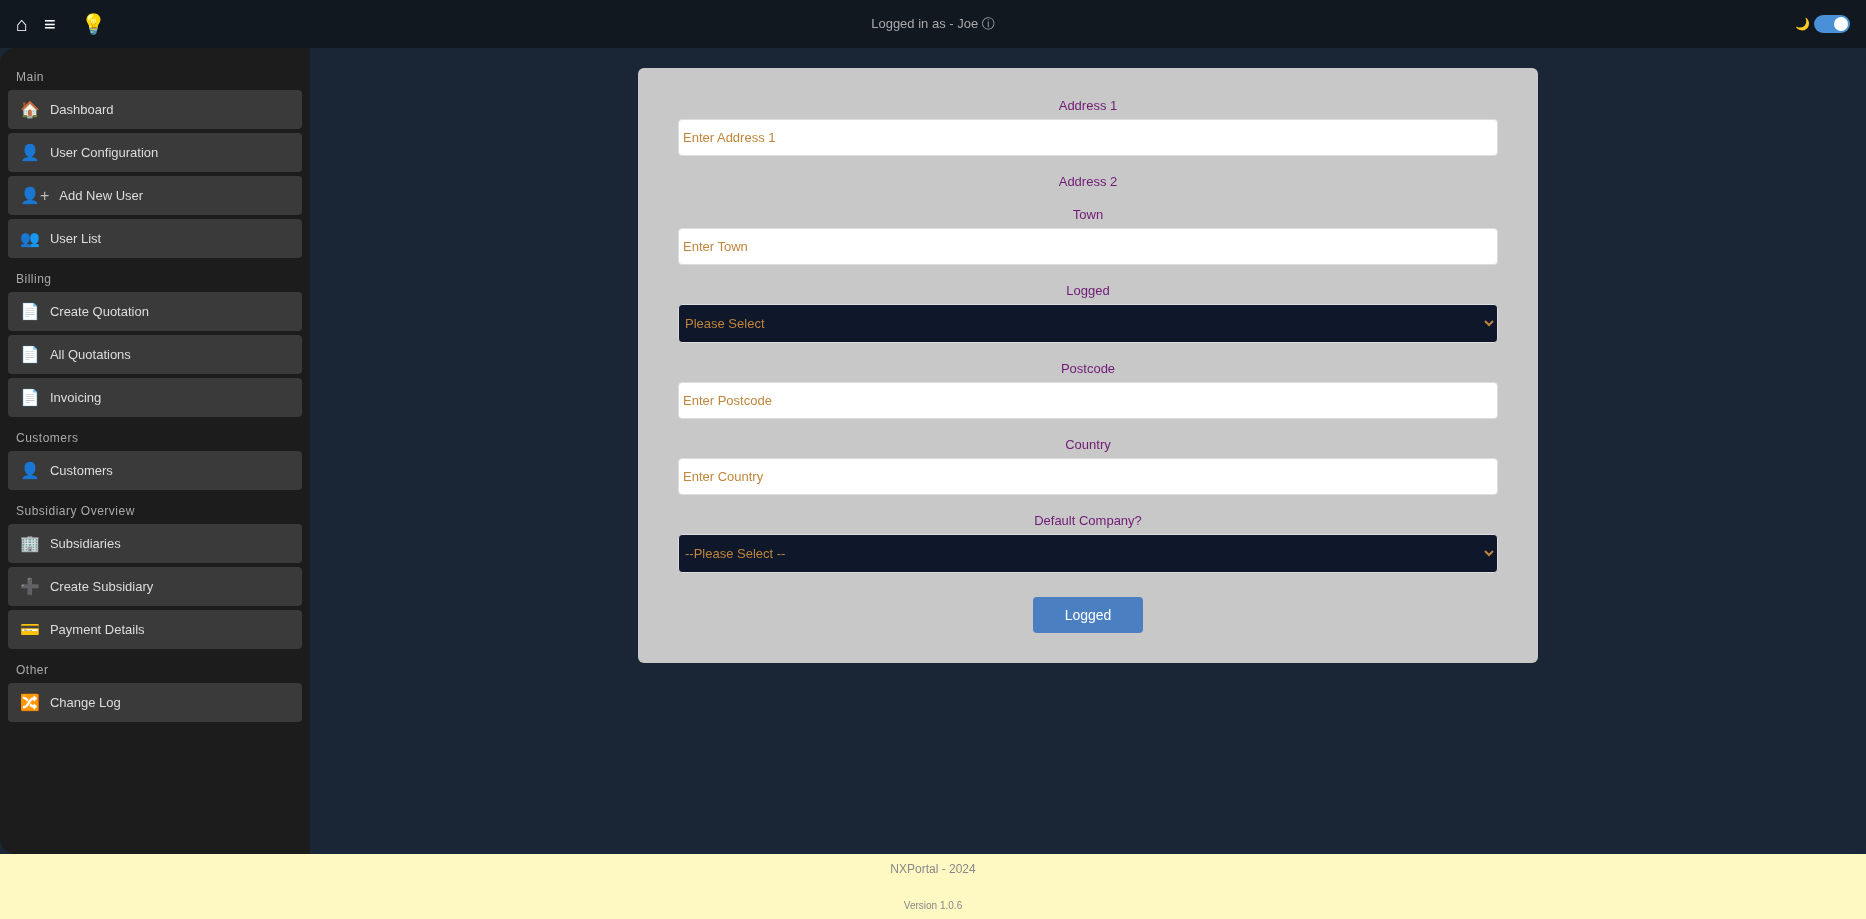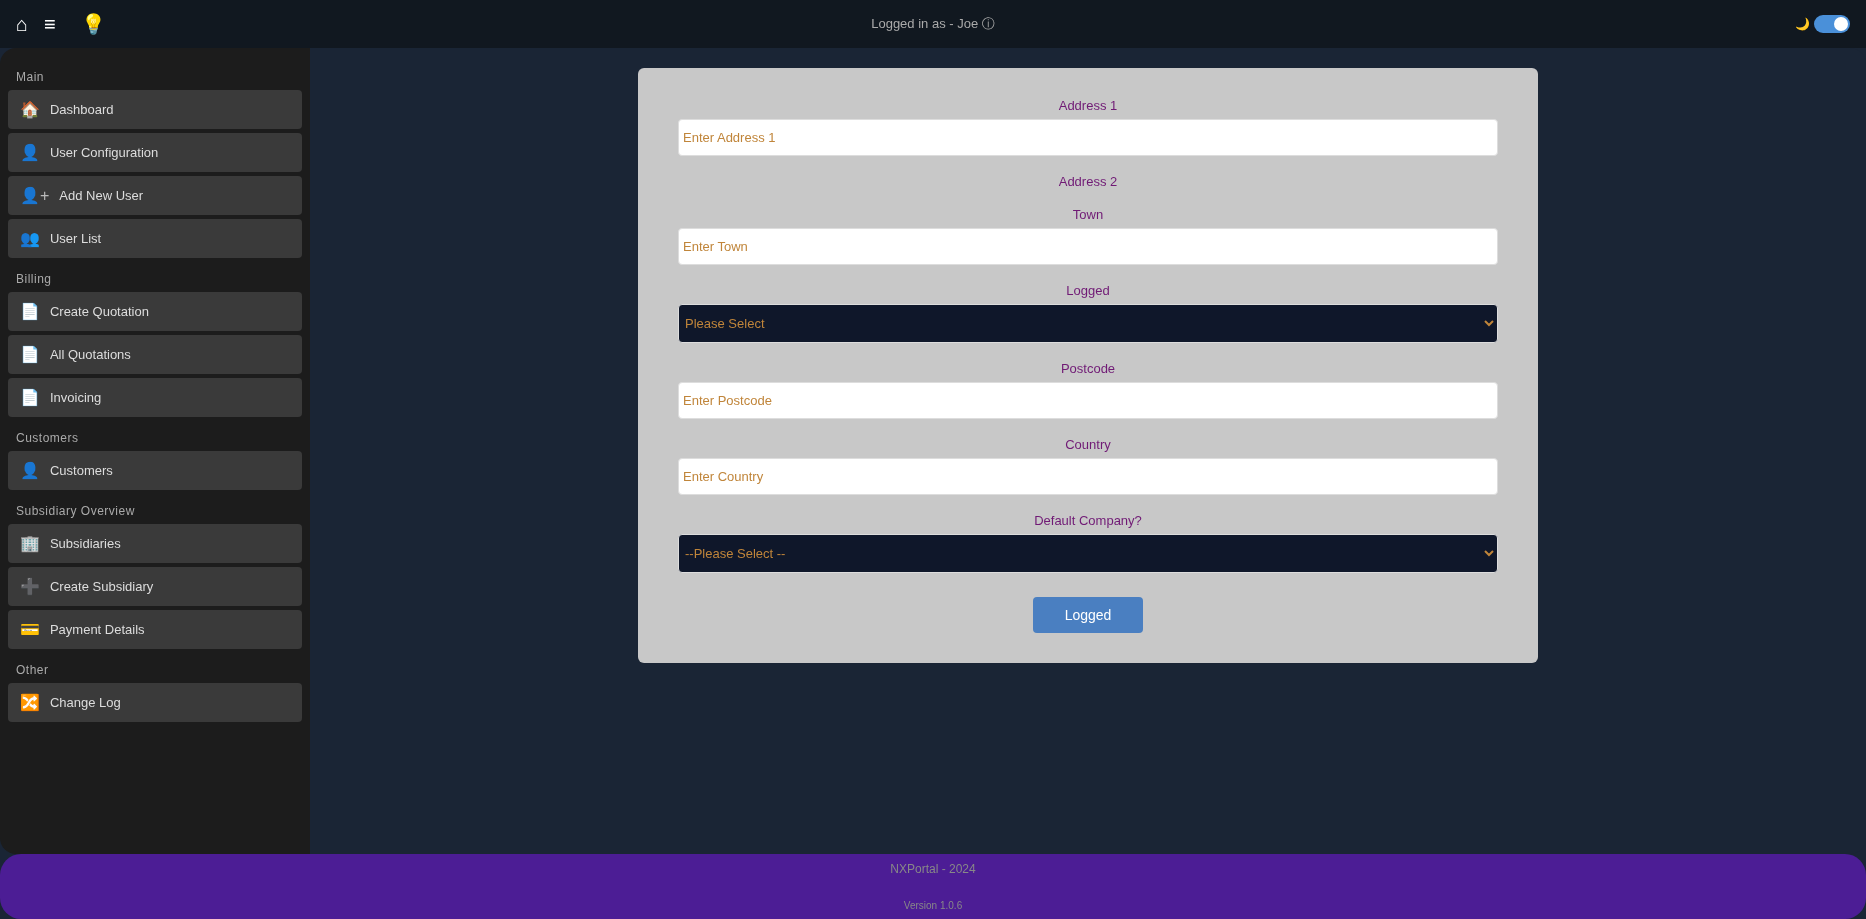--- a/index.html
+++ b/index.html
@@ -124,27 +124,26 @@
       color: #fff;
       border: none;
       padding: 10px 32px;
       border-radius: 4px;
       font-size: 14px;
       cursor: pointer;
     }
 
     
     .footer {
-      background: #4c1d95;
+      background: #fef9c3;
       text-align: center;
       padding: 8px;
       color: #888;
       font-size: 12px;
       flex-shrink: 0;
-      border-radius: 21px;
     }
     .footer-version { color: #888; font-size: 10px; margin-top: 24px; }
   </style>
 </head>
 <body>
 
 <div class="topbar">
   <div class="topbar-left">
     <span class="home-icon">⌂</span>
     <span class="hamburger-icon">≡</span>

